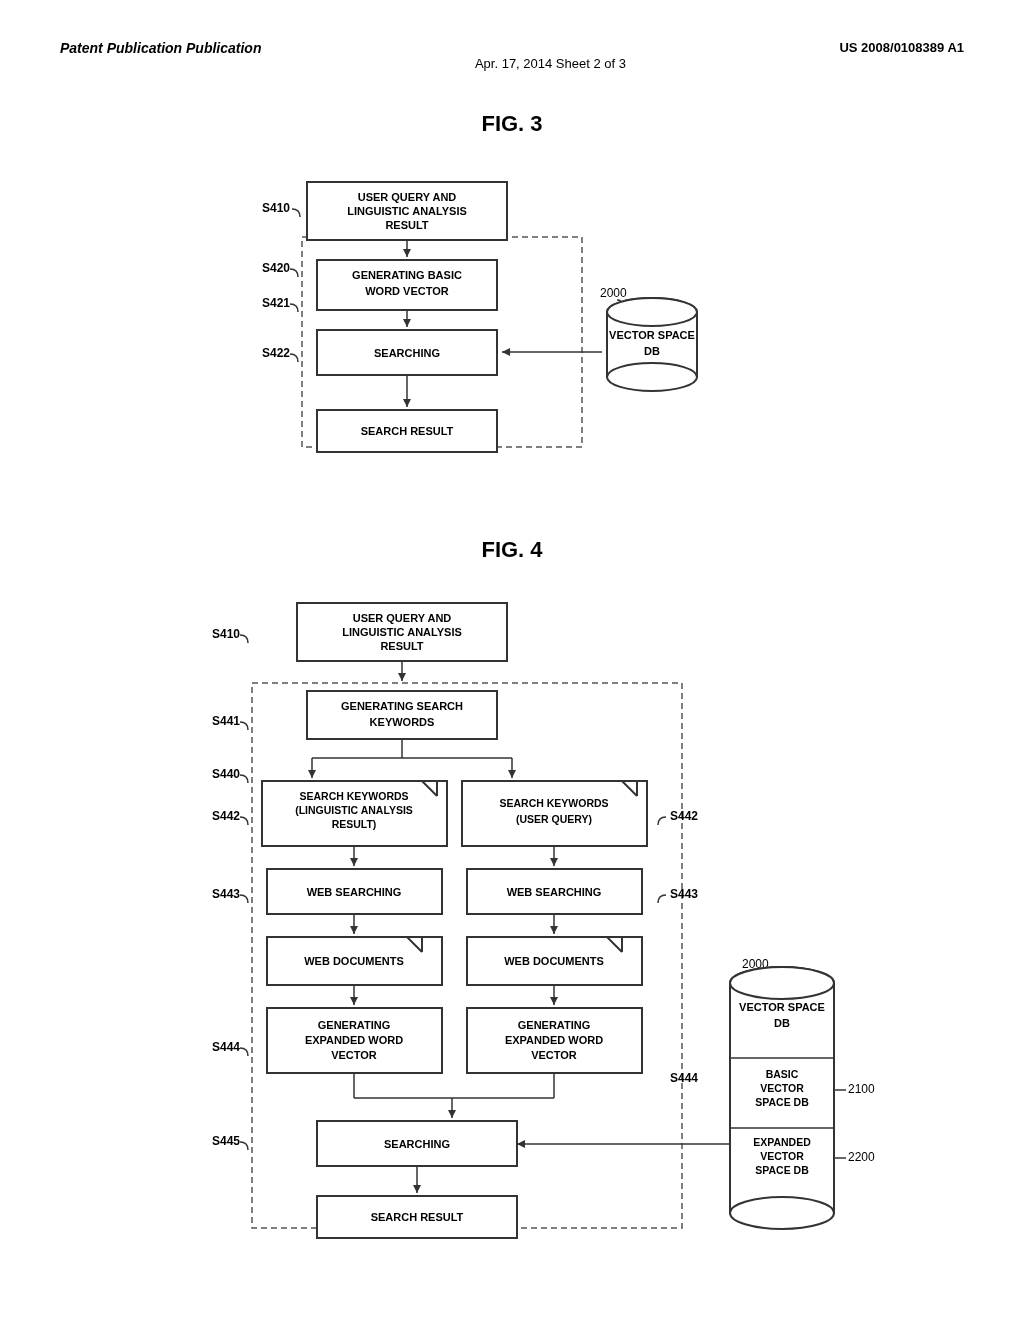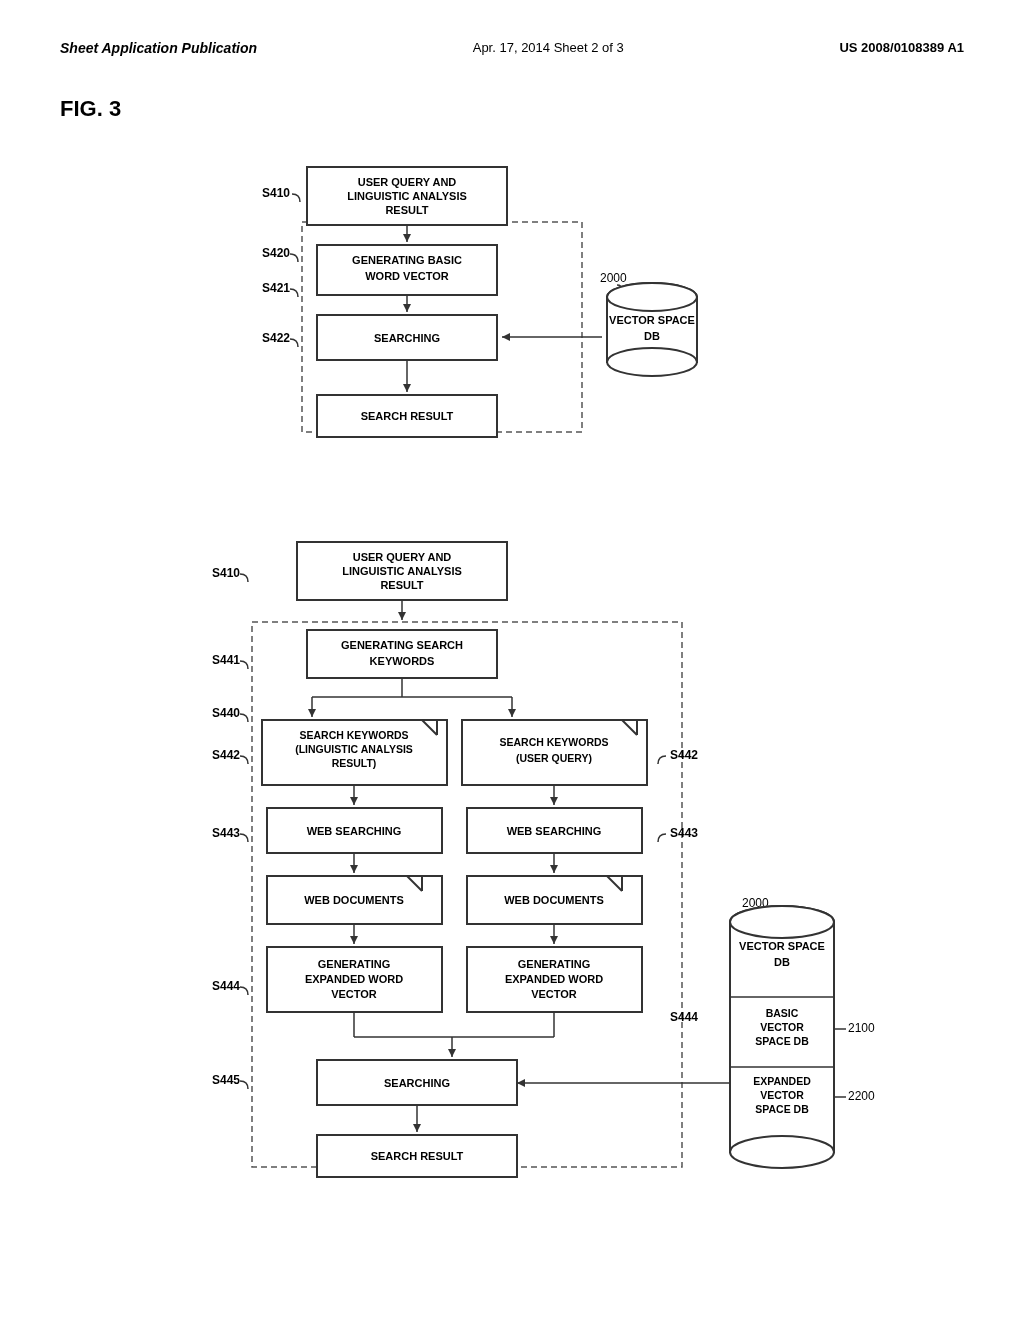--- a/index.html
+++ b/index.html
@@ -19,20 +19,21 @@
       position: relative;
     }
     .header {
       display: flex;
       justify-content: space-between;
       align-items: flex-start;
       margin-bottom: 40px;
       border-bottom: none;
     }
     .fig-title {
+      text-align: center;
       font-size: 22px;
       font-weight: bold;
       margin-bottom: 20px;
       font-family: Arial, sans-serif;
     }
     
     .fig-section {
       margin-bottom: 40px;
       position: relative;
     }
@@ -41,22 +42,22 @@
       display: block;
       margin: 0 auto;
     }
   </style>
 </head>
 <body>
 
 <div class="page">
 
   <div class="header">
-    <div style="font-size:14px; font-weight:bold; font-style:italic;">Sheet Application Publication</div>
-    <div style="font-size:13px; text-align:left;">Apr. 17, 2014   Sheet 2 of 3</div>
+    <div style="font-size:14px; font-weight:bold; font-style:italic;">Patent Publication Publication</div>
+    <div style="font-size:13px; text-align:left;margin-top:16px;">Apr. 17, 2014   Sheet 2 of 3</div>
     <div style="font-size:13px; font-weight:bold;">US 2008/0108389 A1</div>
   </div>
 
   <div class="fig-section">
     <div class="fig-title">FIG. 3</div>
 
     <svg class="diagram-svg" width="700" height="340">
 
       <rect x="140" y="80" width="280" height="210" rx="0" ry="0" fill="none" stroke="#555" stroke-width="1.5" stroke-dasharray="6,4"></rect>
 
@@ -109,20 +110,21 @@
       <ellipse cx="490" cy="220" rx="45" ry="14" fill="white" stroke="#333" stroke-width="2"></ellipse>
 
       <ellipse cx="490" cy="155" rx="45" ry="14" fill="white" stroke="#333" stroke-width="2"></ellipse>
 
       <text x="490" y="182" font-size="11" font-family="Arial" font-weight="bold" text-anchor="middle">VECTOR SPACE</text>
       <text x="490" y="198" font-size="11" font-family="Arial" font-weight="bold" text-anchor="middle">DB</text>
     </svg>
   </div>
 
   <div class="fig-section">
+    <div class="fig-title">FIG. 4</div>
 
     <svg class="diagram-svg" width="780" height="730">
 
       <text x="90" y="55" font-size="12" font-family="Arial" font-weight="bold">S410</text>
       <path d="M118,52 Q126,52 126,60" fill="none" stroke="#333" stroke-width="1.5"></path>
 
       <rect x="175" y="20" width="210" height="58" fill="white" stroke="#333" stroke-width="2"></rect>
       <text x="280" y="39" font-size="11" font-family="Arial" font-weight="bold" text-anchor="middle">USER QUERY AND</text>
       <text x="280" y="53" font-size="11" font-family="Arial" font-weight="bold" text-anchor="middle">LINGUISTIC ANALYSIS</text>
       <text x="280" y="67" font-size="11" font-family="Arial" font-weight="bold" text-anchor="middle">RESULT</text>

